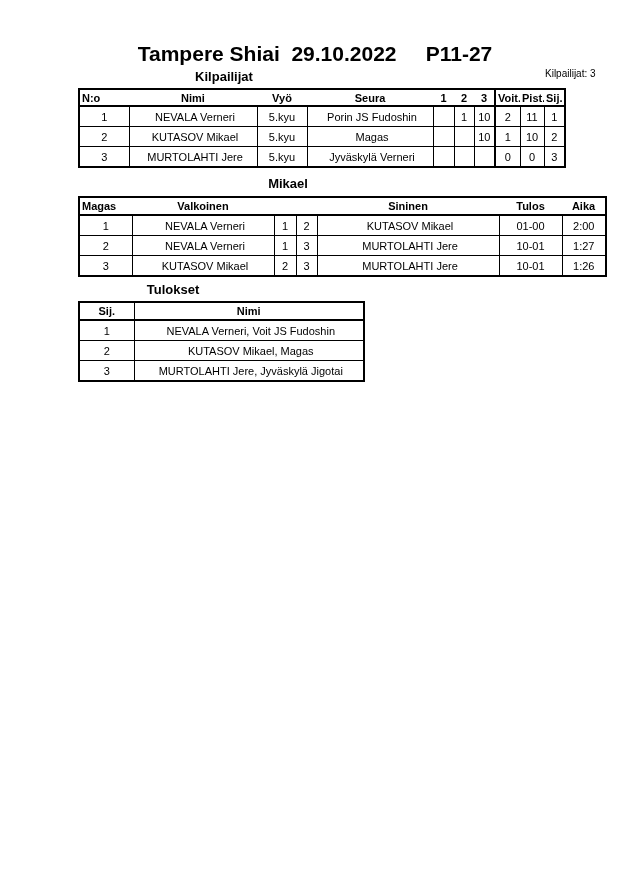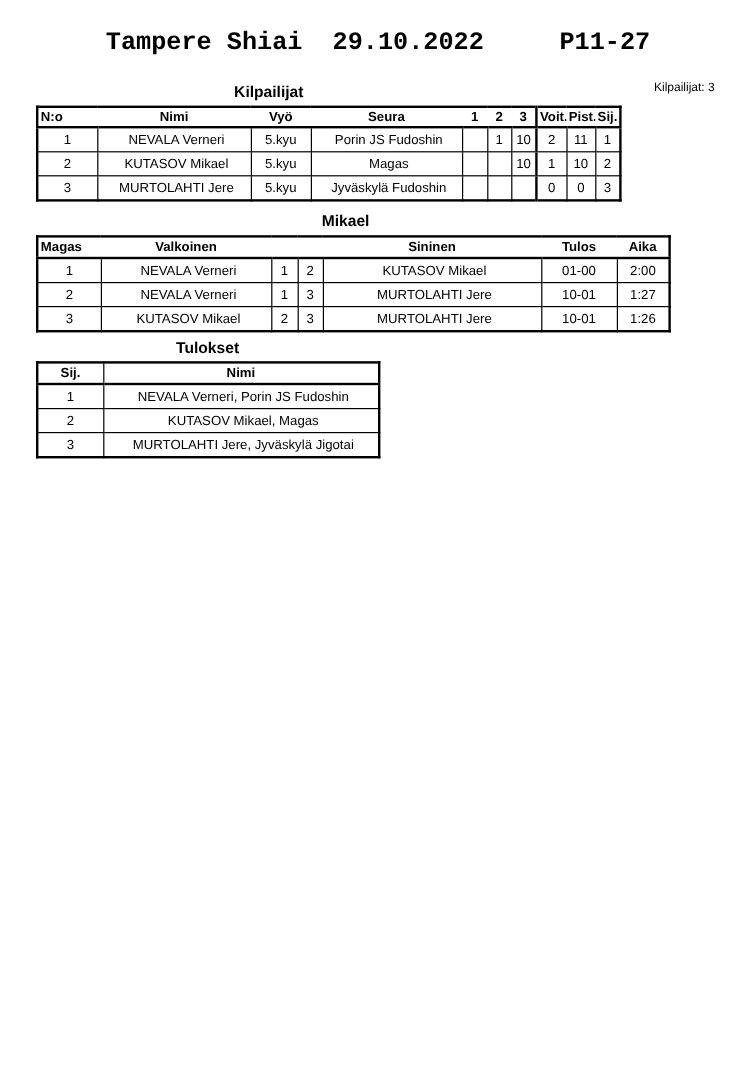--- a/index.html
+++ b/index.html
@@ -8,27 +8,26 @@
     width: 630px;
     height: 891px;
     background: #ffffff;
     color: #000000;
     font-family: "Liberation Sans", sans-serif;
     overflow: hidden;
   }
   .title {
     position: absolute;
     left: 315px;
-    top: 26px;
+    top: 43px;
     transform: translateX(-50%);
     font-size: 21px;
     font-weight: bold;
     white-space: pre;
     line-height: 22px;
-    font-family: Liberation Mono, monospace;
   }
   .heading {
     position: absolute;
     transform: translateX(-50%);
     font-size: 13px;
     font-weight: bold;
     white-space: pre;
     line-height: 13px;
   }
   #sub-kilpailijat { left: 224px; top: 70px; }
@@ -41,20 +40,21 @@
     font-size: 10px;
     line-height: 12px;
     white-space: pre;
   }
   table.t {
     position: absolute;
     border-collapse: collapse;
     table-layout: fixed;
     border: 2px solid #000;
     font-size: 11px;
+    margin-left: 48px;
   }
   #t1 { left: 30px; top: 88px;  width: 486px; }
   #t2 { left: 30px; top: 196px; width: 527px; }
   #t3 { left: 30px; top: 301px; width: 285px; }
   table.t th {
     border: none;
     border-bottom: 2px solid #000;
     font-weight: bold;
     font-size: 11px;
     height: 15px;
@@ -134,21 +134,21 @@
         <td></td>
         <td>10</td>
         <td class="dv">1</td>
         <td>10</td>
         <td>2</td>
       </tr>
       <tr>
         <td>3</td>
         <td class="l">MURTOLAHTI Jere</td>
         <td>5.kyu</td>
-        <td class="l">Jyväskylä Fudoshin</td>
+        <td class="l">Jyväskylä Verneri</td>
         <td></td>
         <td></td>
         <td></td>
         <td class="dv">0</td>
         <td>0</td>
         <td>3</td>
       </tr>
     </tbody>
   </table>
 
@@ -215,21 +215,21 @@
     </colgroup>
     <thead>
       <tr>
         <th>Sij.</th>
         <th class="vb">Nimi</th>
       </tr>
     </thead>
     <tbody>
       <tr>
         <td>1</td>
-        <td class="l">NEVALA Verneri, Porin JS Fudoshin</td>
+        <td class="l">NEVALA Verneri, Voit JS Fudoshin</td>
       </tr>
       <tr>
         <td>2</td>
         <td class="l">KUTASOV Mikael, Magas</td>
       </tr>
       <tr>
         <td>3</td>
         <td class="l">MURTOLAHTI Jere, Jyväskylä Jigotai</td>
       </tr>
     </tbody>

